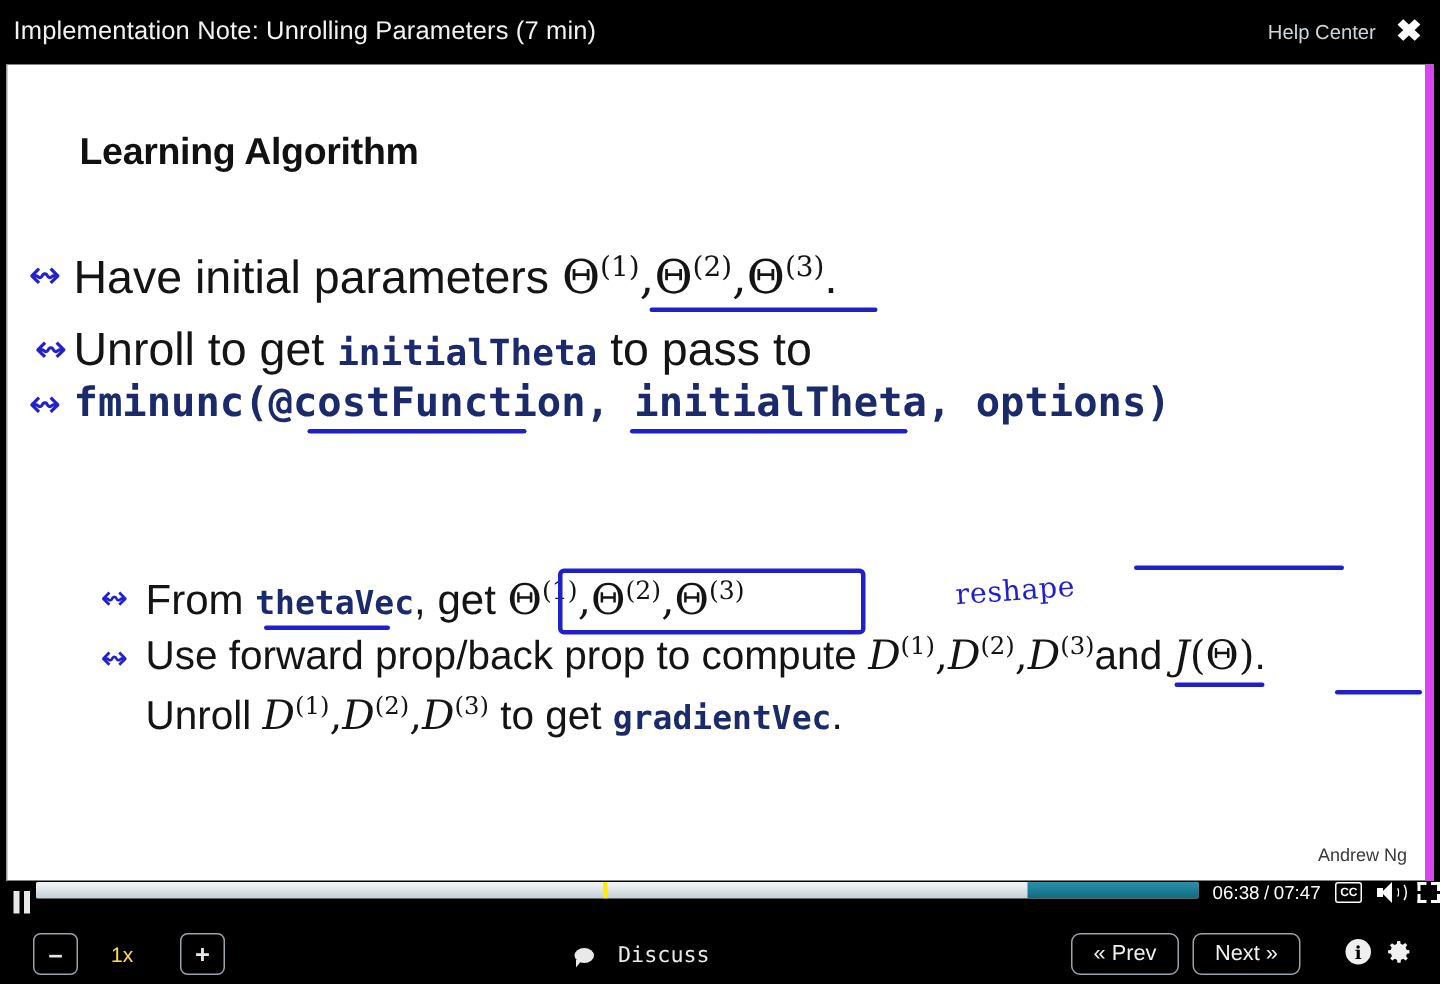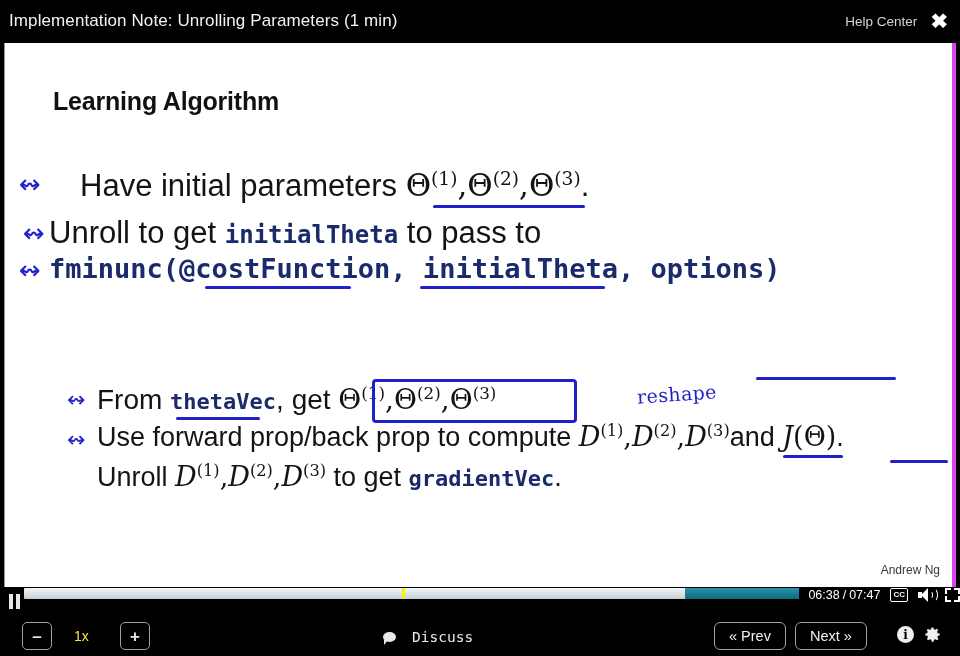--- a/index.html
+++ b/index.html
@@ -63,21 +63,21 @@
     height: 546px;
     background: #000;
   }
   .slide {
     position: absolute;
     top: 1px; left: 4px;
     width: 952px;
     height: 544px;
     background: #ffffff;
     border-left: 1px solid #9a9a9a;
-    border-right: 4px solid #d946ef;
+    border-right: 6px solid #d946ef;
     overflow: hidden;
   }
 
   .slide-title {
     position: absolute;
     left: 48px; top: 44px;
     font-size: 25px;
     font-weight: bold;
     color: #111;
     letter-spacing: -0.2px;
@@ -108,21 +108,21 @@
     font-family: "DejaVu Serif", serif;
   }
   sup {
     font-size: 0.60em;
     vertical-align: super;
     font-style: normal;
     font-family: "DejaVu Serif", serif;
   }
 
   
-  #row-have   { left: 44px; top: 124px; font-size: 31px; margin-left: 31px; }
+  #row-have   { left: 44px; top: 124px; font-size: 31px; }
   #row-unroll { left: 44px; top: 172px; font-size: 31px; }
   #row-fmin   { left: 44px; top: 210px; font-size: 27px; }
   #row-func   { left: 48px; top: 302px; font-size: 25px; }
   #row-from   { left: 92px; top: 340px; font-size: 28px; }
   #row-use    { left: 92px; top: 378px; font-size: 27px; }
   #row-unroll2{ left: 92px; top: 418px; font-size: 27px; }
 
   #row-fmin, #row-func { font-family: "DejaVu Sans Mono", monospace; color:#1b2a6b; font-weight:bold; }
 
   .handwrite {
@@ -335,21 +335,21 @@
     width: 19px; height: 19px;
     cursor: pointer;
   }
 </style>
 </head>
 <body>
 
 <div id="app">
 
   <div class="titlebar">
-    <div class="title-text">Implementation Note: Unrolling Parameters (1 min)</div>
+    <div class="title-text">Implementation Note: Unrolling Parameters (7 min)</div>
     <div class="titlebar-right">
       <div class="help-center">Help Center</div>
       <div class="close-x">✖</div>
     </div>
   </div>
 
   <div class="slide-wrap">
     <div class="slide">
 
       <div class="slide-title">Learning Algorithm</div>

